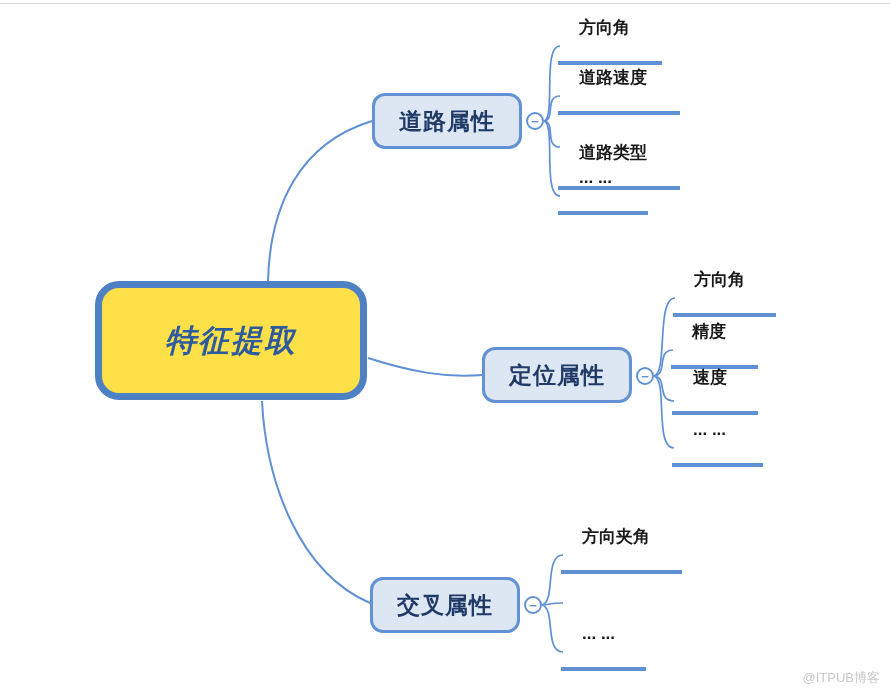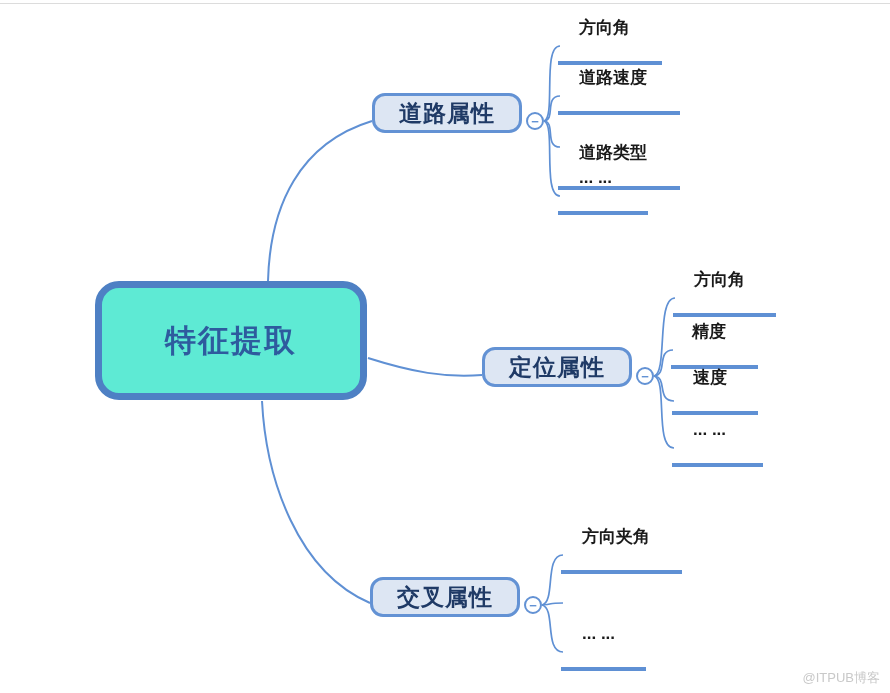--- a/index.html
+++ b/index.html
@@ -2,24 +2,24 @@
 <html><head>
 <meta charset="utf-8">
 <style>
   html,body{margin:0;padding:0;background:#ffffff;}
   body{width:890px;height:693px;position:relative;overflow:hidden;
        font-family:"Liberation Sans","DejaVu Sans",sans-serif;}
   .canvas{position:absolute;inset:0;width:890px;height:693px;}
   .topline{position:absolute;left:0;top:3px;width:890px;height:1px;background:#dcdcdc;}
   svg.links{position:absolute;left:0;top:0;pointer-events:none;}
   .node{position:absolute;box-sizing:border-box;display:flex;align-items:center;justify-content:center;}
-  .root-node{left:95px;top:281px;width:272px;height:119px;background:#5eead4;
-             border:7px solid #4e80c4;border-radius:24px;}
+  .root-node{left:95px;top:281px;width:272px;height:119px;background:#fde047;
+             border:7px solid #4e80c4;border-radius:24px;font-style:italic;}
   .root-node .lbl{font-size:31px;font-weight:bold;color:#2e5b9e;letter-spacing:2px;}
-  .branch-node{background:#dde6f3;border:3px solid #6392d4;border-radius:13px;width:150px;height:40px;}
+  .branch-node{background:#dde6f3;border:3px solid #6392d4;border-radius:13px;width:150px;height:56px;}
   .branch-node .lbl{font-size:23px;font-weight:bold;color:#1f3a66;letter-spacing:1px;}
   .b0{left:372px;top:93px;}
   .b1{left:482px;top:347px;}
   .b2{left:370px;top:577px;}
   .collapse{position:absolute;box-sizing:border-box;width:18px;height:18px;border-radius:50%;
             background:#ffffff;border:2px solid #6392d4;color:#6392d4;display:flex;
             align-items:center;justify-content:center;font-size:13px;line-height:1;
             font-weight:bold;cursor:pointer;}
   .c0{left:526px;top:112px;}
   .c1{left:636px;top:367px;}

